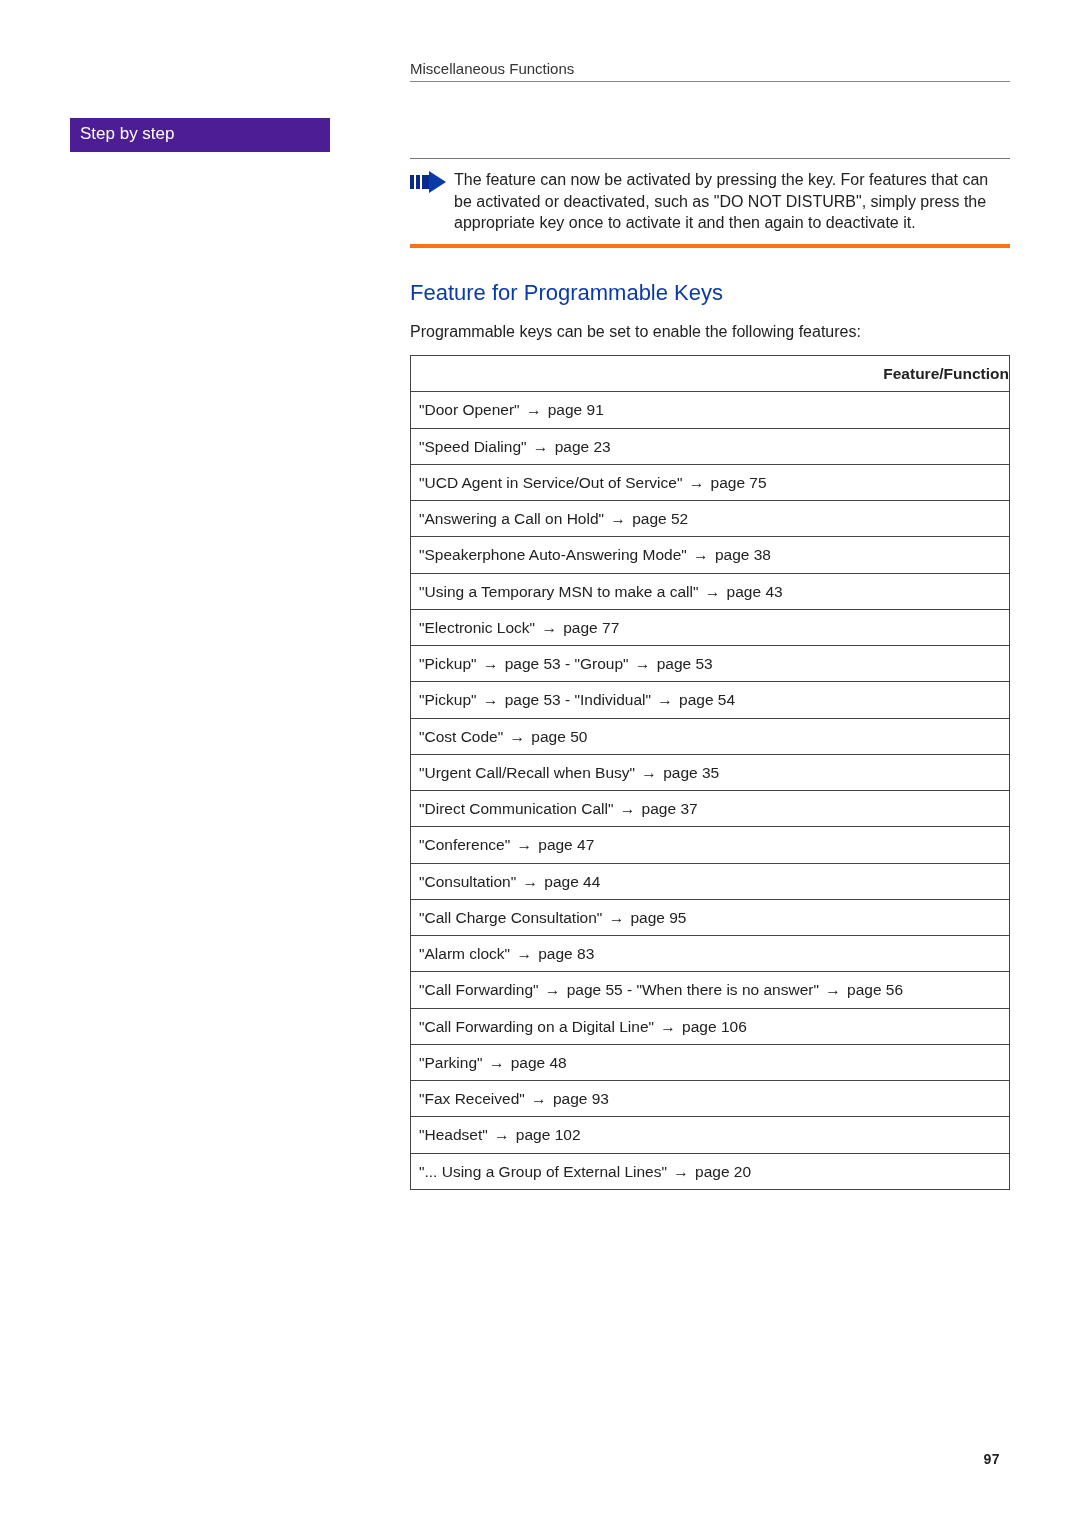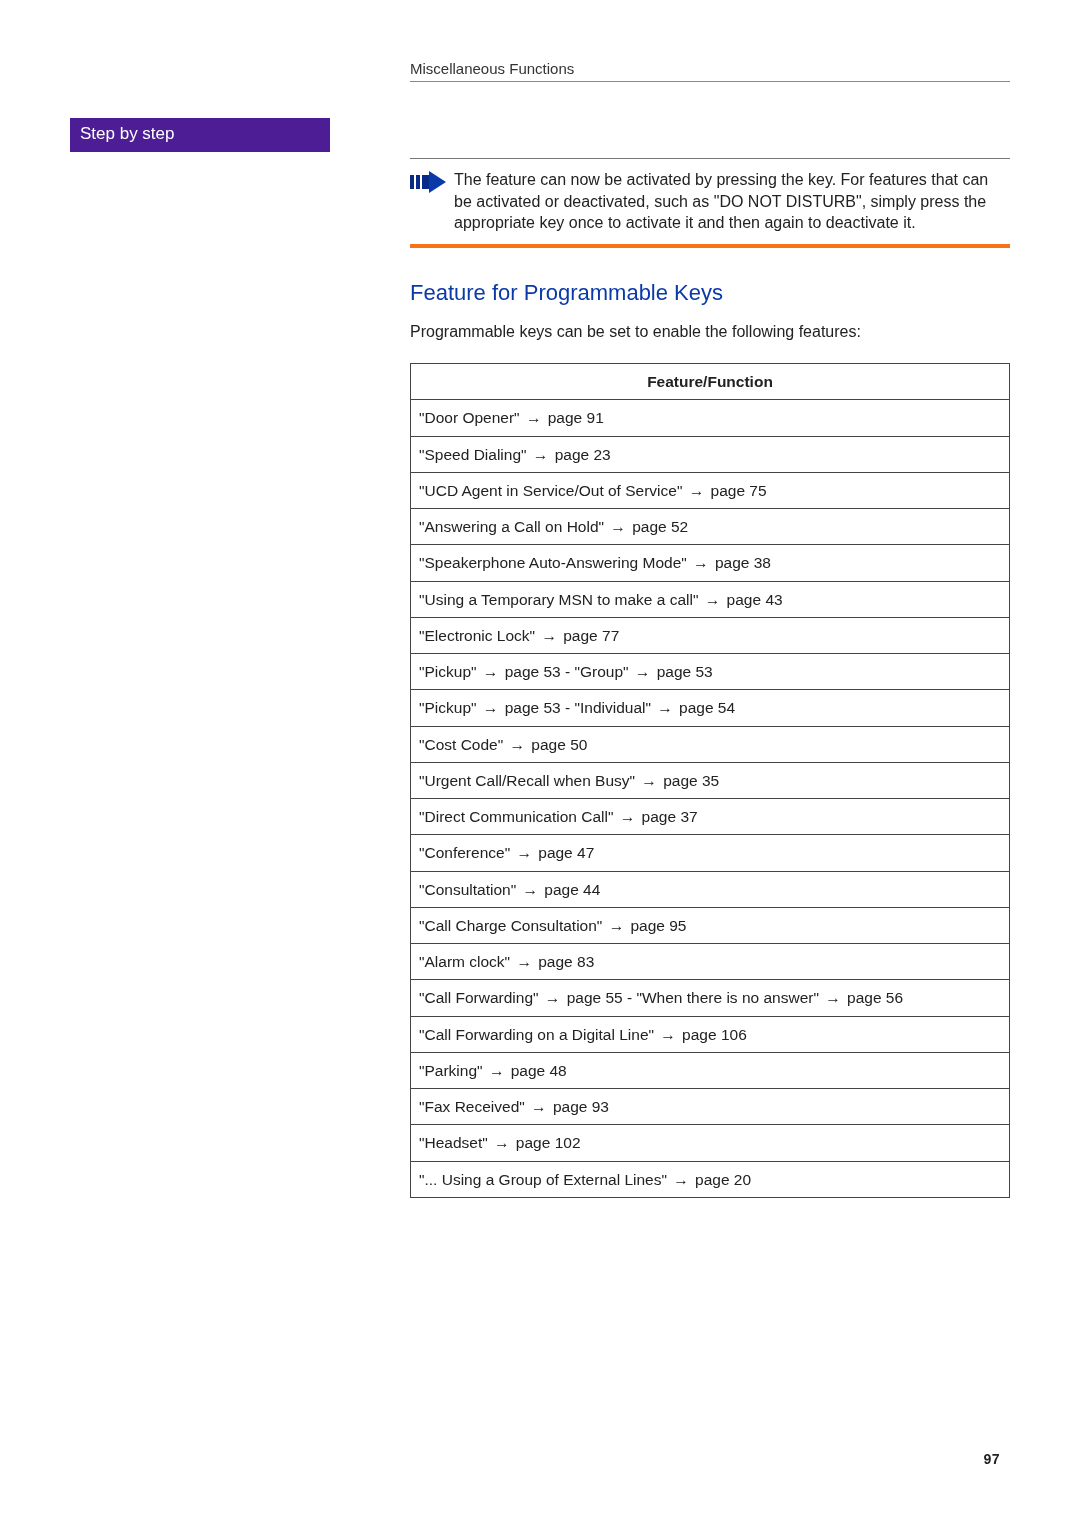--- a/index.html
+++ b/index.html
@@ -65,33 +65,33 @@
     line-height: 1.35;
   }
   .sec-heading {
     color: #0a3aa8;
     font-size: 22px;
     margin-top: 30px;
     margin-bottom: 14px;
     font-weight: normal;
   }
   .sec-intro {
-    margin-bottom: 20px;
+    margin-bottom: 12px;
   }
   table.feature-table {
     width: 100%;
     border-collapse: collapse;
     font-size: 15.5px;
     line-height: 1.5;
   }
   table.feature-table th {
-    text-align: center;
+    text-align: right;
     font-weight: bold;
     border: 1px solid #444;
-    padding: 6px 8px;
+    padding: 6px 0;
   }
   table.feature-table td {
     border: 1px solid #444;
     padding: 6px 8px;
   }
   .arrow {
     font-family: "Segoe UI Symbol", Arial, sans-serif;
     display: inline-block;
     padding: 0 2px;
   }

